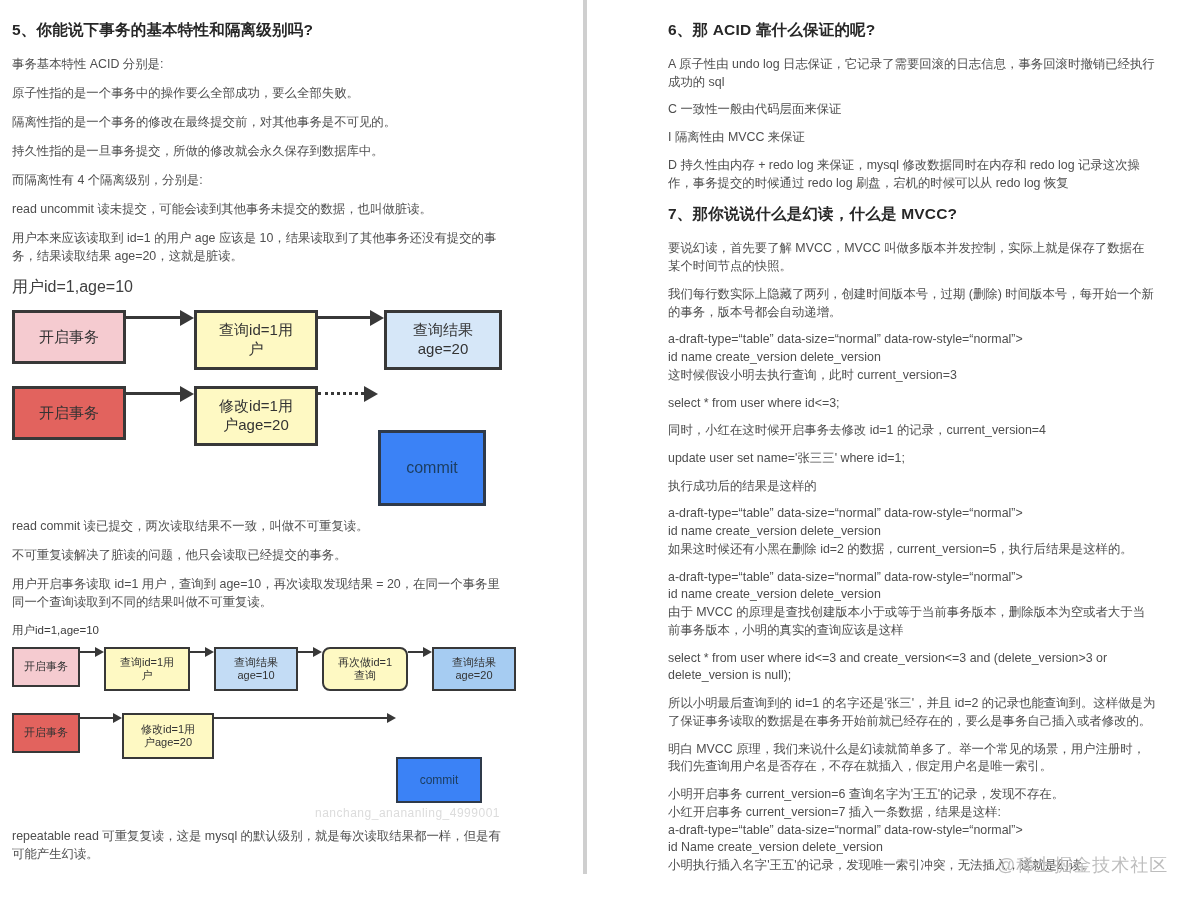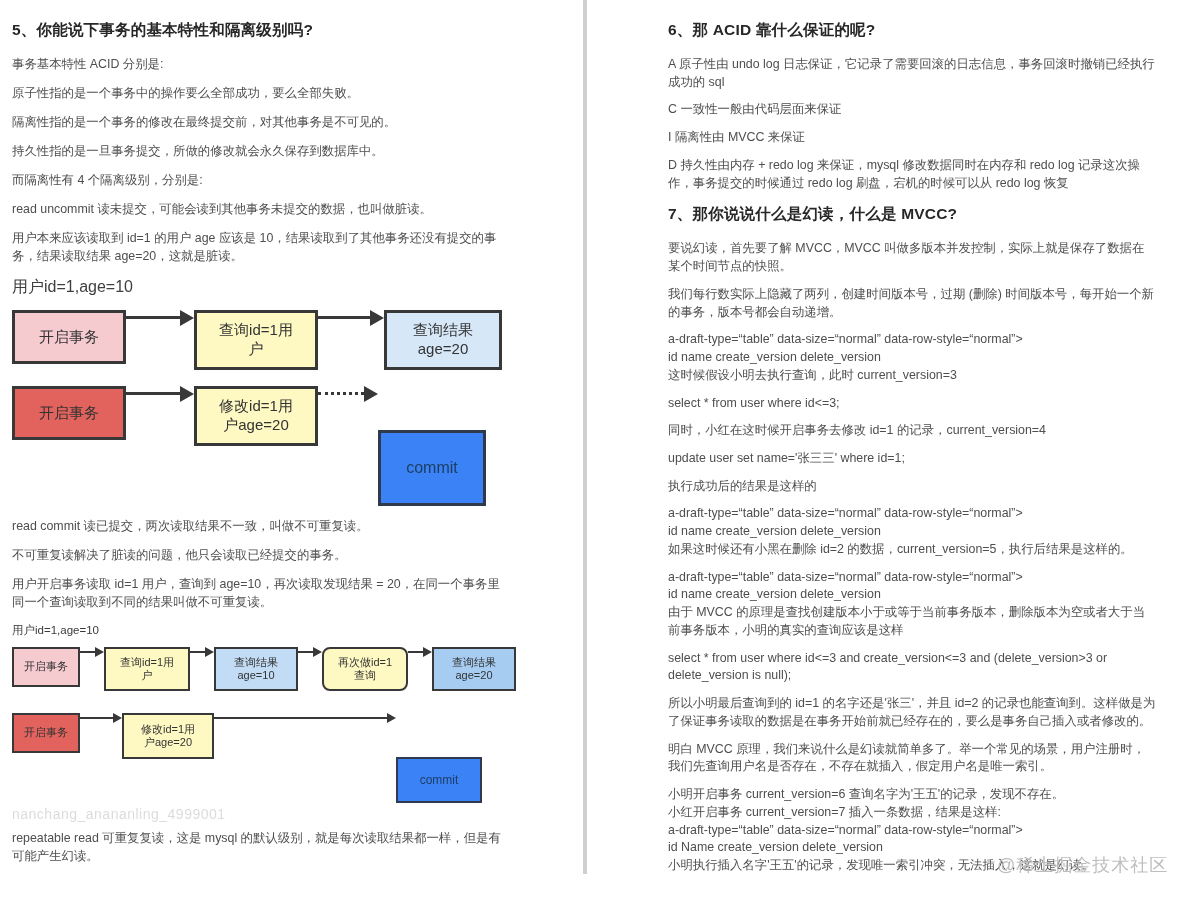--- a/index.html
+++ b/index.html
@@ -30,21 +30,21 @@
   .arrow .head{width:0;height:0;border-left:14px solid #383838;border-top:8px solid transparent;
                border-bottom:8px solid transparent;flex:none;}
   .arrow.dotted .shaft{border-top:3px dotted #383838;}
   
   .sm .dg-title{font-size:11.5px;margin-bottom:9px;color:#3a3a3a;}
   .sm .d-box{border-width:2px;font-size:11px;line-height:1.2;}
   .sm .arrow .shaft{border-top-width:2px;}
   .sm .arrow .head{border-left:9px solid #383838;border-top:5px solid transparent;border-bottom:5px solid transparent;}
   .sm-blue10{background:#c3dcf5;}
   .sm-blue20{background:#a6ccf2;}
-  .dg-watermark{font-size:14px;color:#dcdcdc;text-align:left;margin-top:3px;padding-right:10px;letter-spacing:.5px;}
+  .dg-watermark{font-size:12px;color:#dcdcdc;text-align:right;margin-top:3px;padding-right:10px;letter-spacing:.5px;}
   .page-watermark{position:absolute;left:997px;top:853px;font-size:18px;color:#bdbdbd;letter-spacing:1px;}
 </style>
 </head>
 <body>
 
 <div class="page">
   <div class="divider"></div>
 
   <div class="col col-left">
     <h2 class="qt">5、你能说下事务的基本特性和隔离级别吗?</h2>

